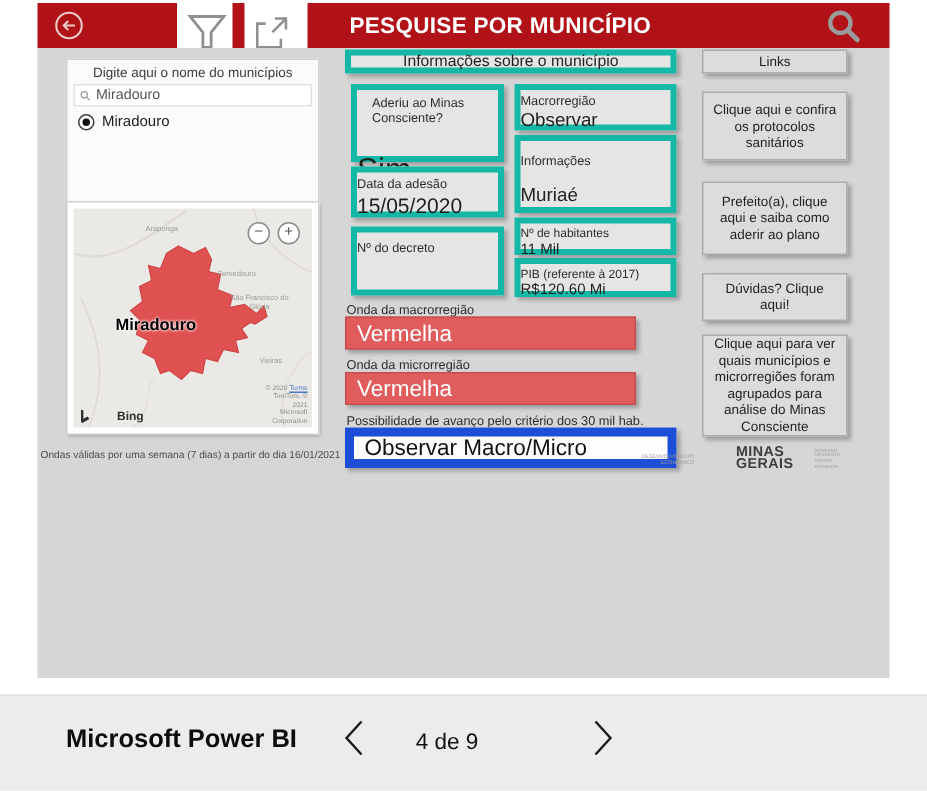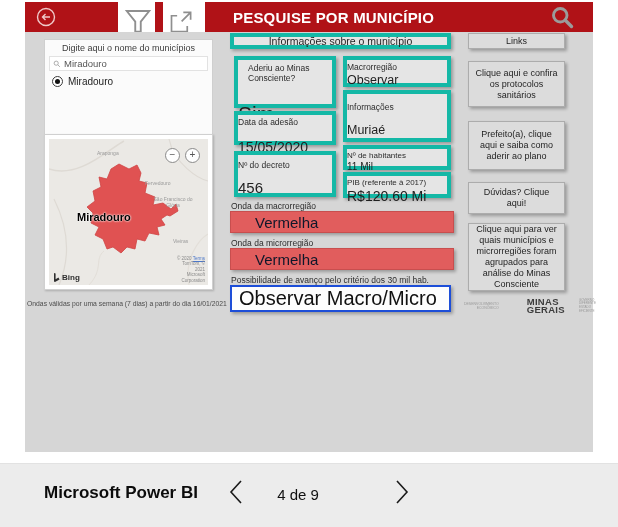--- a/index.html
+++ b/index.html
@@ -29,48 +29,48 @@
 
   
   .map-panel{left:44px;top:134px;width:167px;height:154px;background:#fff;border:1px solid #d0d0d0;
              box-shadow:1px 1px 2px rgba(0,0,0,.2);}
   .map-inner{position:absolute;left:4px;top:4px;width:159px;height:146px;background:#ebe9e5;overflow:hidden;}
   .map-label{position:absolute;font-size:5px;color:#9a9a9a;line-height:5.5px;text-align:center;}
   .map-selected{position:absolute;left:28px;top:72px;font-size:11px;font-weight:bold;color:#000;
                 text-shadow:0 0 2px #fff,0 0 2px #fff;}
   .zoom-btn{position:absolute;width:13px;height:13px;border-radius:50%;border:1px solid #8a8a8a;
             background:rgba(255,255,255,.95);color:#555;font-size:10px;line-height:12px;text-align:center;}
-  .bing{position:absolute;left:4px;bottom:3px;font-size:8px;color:#2f2f2f;font-weight:bold;display:flex;align-items:center;gap:2px;}
+  .bing{position:absolute;left:4px;bottom:3px;font-size:8px;color:#2f2f2f;font-weight:bold;display:flex;align-items:center;gap:18px;}
   .attrib{position:absolute;right:3px;bottom:2px;text-align:right;font-size:4.5px;line-height:5.5px;color:#8a8a8a;}
   .attrib .lnk{color:#4a76c8;text-decoration:underline;}
 
   .footnote{left:27px;top:300px;width:220px;font-size:6.8px;color:#4c4c4c;}
 
   
   .fieldbox{position:absolute;background:#e5e5e5;border:4px solid #14b8a6;
             box-shadow:2px 2px 3px rgba(0,0,0,.28);text-align:left;color:#1f1f1f;box-sizing:border-box;}
   .lbl{font-size:8.5px;color:#2c2c2c;line-height:10px;padding-top:2px;}
   .hdrbox{font-size:10.5px;display:flex;align-items:center;justify-content:center;}
 
   .wave-lbl{position:absolute;font-size:8.5px;color:#2c2c2c;}
-  .wave-bar{position:absolute;left:230px;width:224px;height:22px;background:#e15d5d;border:1px solid #c84e4e;
-            box-shadow:2px 2px 3px rgba(0,0,0,.28);font-size:15px;color:#0f172a;
-            display:flex;align-items:center;padding-left:24px;box-sizing:border-box;}
-  .white-bar{position:absolute;left:230px;width:221px;height:27px;background:#fdfdfd;border:2px solid #1d4ed8;
-             box-shadow:2px 2px 3px rgba(0,0,0,.28);font-size:20px;color:#111;
+  .wave-bar{position:absolute;left:230px;width:194px;height:22px;background:#e15d5d;border:1px solid #c84e4e;
+            box-shadow:2px 2px 3px rgba(0,0,0,.28);font-size:15px;color:#ffffff;
+            display:flex;align-items:center;padding-left:7px;box-sizing:border-box;}
+  .white-bar{position:absolute;left:230px;width:221px;height:27px;background:#fdfdfd;border:6px solid #1d4ed8;
+             box-shadow:2px 2px 3px rgba(0,0,0,.28);font-size:15px;color:#111;
              display:flex;align-items:center;padding-left:7px;box-sizing:border-box;}
 
   
   .linkbox{position:absolute;left:468px;width:97px;background:#dcdcdc;border:1px solid #acacac;
            box-shadow:2px 2px 3px rgba(0,0,0,.28);font-size:9px;color:#1f1f1f;line-height:11px;
            display:flex;align-items:center;justify-content:center;text-align:center;
            padding:2px 5px;box-sizing:border-box;}
 
   
-  .logo-row{left:464px;top:295px;width:122px;height:22px;display:flex;align-items:center;gap:14px;}
+  .logo-row{left:428px;top:295px;width:122px;height:22px;display:flex;align-items:center;gap:14px;}
   .logo-micro-l{width:40px;font-size:3.5px;line-height:4px;color:#9a9a9a;text-align:right;}
   .logo-micro-r{width:20px;font-size:3px;line-height:3.6px;color:#9a9a9a;text-align:left;}
   .logo-name{font-size:9.5px;line-height:8.5px;font-weight:bold;color:#3d3d3d;letter-spacing:.3px;}
 
   
   .footer{left:0;top:463px;width:618px;height:64px;background:#ececec;border-top:1px solid #e2e2e2;}
   .footer-brand{left:44px;top:483px;font-size:17px;font-weight:600;color:#0c0c0c;}
   .pager-text{left:268px;top:486px;width:60px;text-align:center;font-size:15px;color:#111;}
   .chev{cursor:pointer;}
 </style>
@@ -166,46 +166,45 @@
 
   <div class="abs fieldbox hdrbox" style="left:230px;top:33px;width:221px;height:16px">Informações sobre o município</div>
 
   <div class="abs fieldbox" style="left:234px;top:56px;width:102px;height:52px">
     <div class="lbl" style="padding:3px 10px 0">Aderiu ao Minas Consciente?</div>
     <div style="font-size:21px;margin-top:19px">Sim</div>
   </div>
 
   <div class="abs fieldbox" style="left:234px;top:111px;width:102px;height:34px">
     <div class="lbl">Data da adesão</div>
-    <div style="font-size:14px;margin-top:12px">15/05/2020</div>
+    <div style="font-size:14px;margin-top:2px">15/05/2020</div>
   </div>
 
   <div class="abs fieldbox" style="left:234px;top:151px;width:102px;height:46px">
     <div class="lbl" style="padding-top:5px">Nº do decreto</div>
-    <div style="font-size:15px;margin-top:9px">456</div>
   </div>
 
   <div class="abs fieldbox" style="left:343px;top:56px;width:108px;height:31px">
     <div class="lbl">Macrorregião</div>
     <div style="font-size:12.5px;margin-top:1px">Observar</div>
   </div>
 
   <div class="abs fieldbox" style="left:343px;top:90px;width:108px;height:52px">
     <div class="lbl" style="padding-top:8px">Informações</div>
     <div style="font-size:12.5px;margin-top:11px">Muriaé</div>
   </div>
 
   <div class="abs fieldbox" style="left:343px;top:145px;width:108px;height:25px">
     <div class="lbl" style="font-size:8px">Nº de habitantes</div>
     <div style="font-size:10px">11 Mil</div>
   </div>
 
   <div class="abs fieldbox" style="left:343px;top:172px;width:108px;height:26px">
     <div class="lbl" style="font-size:8px">PIB (referente à 2017)</div>
-    <div style="font-size:14px">R$120.60 Mi</div>
+    <div style="font-size:10px">R$120.60 Mi</div>
   </div>
 
   <div class="abs wave-lbl" style="left:231px;top:201px">Onda da macrorregião</div>
   <div class="wave-bar" style="top:211px">Vermelha</div>
 
   <div class="abs wave-lbl" style="left:231px;top:238px">Onda da microrregião</div>
   <div class="wave-bar" style="top:248px">Vermelha</div>
 
   <div class="abs wave-lbl" style="left:231px;top:275px">Possibilidade de avanço pelo critério dos 30 mil hab.</div>
   <div class="white-bar" style="top:285px">Observar Macro/Micro</div>

